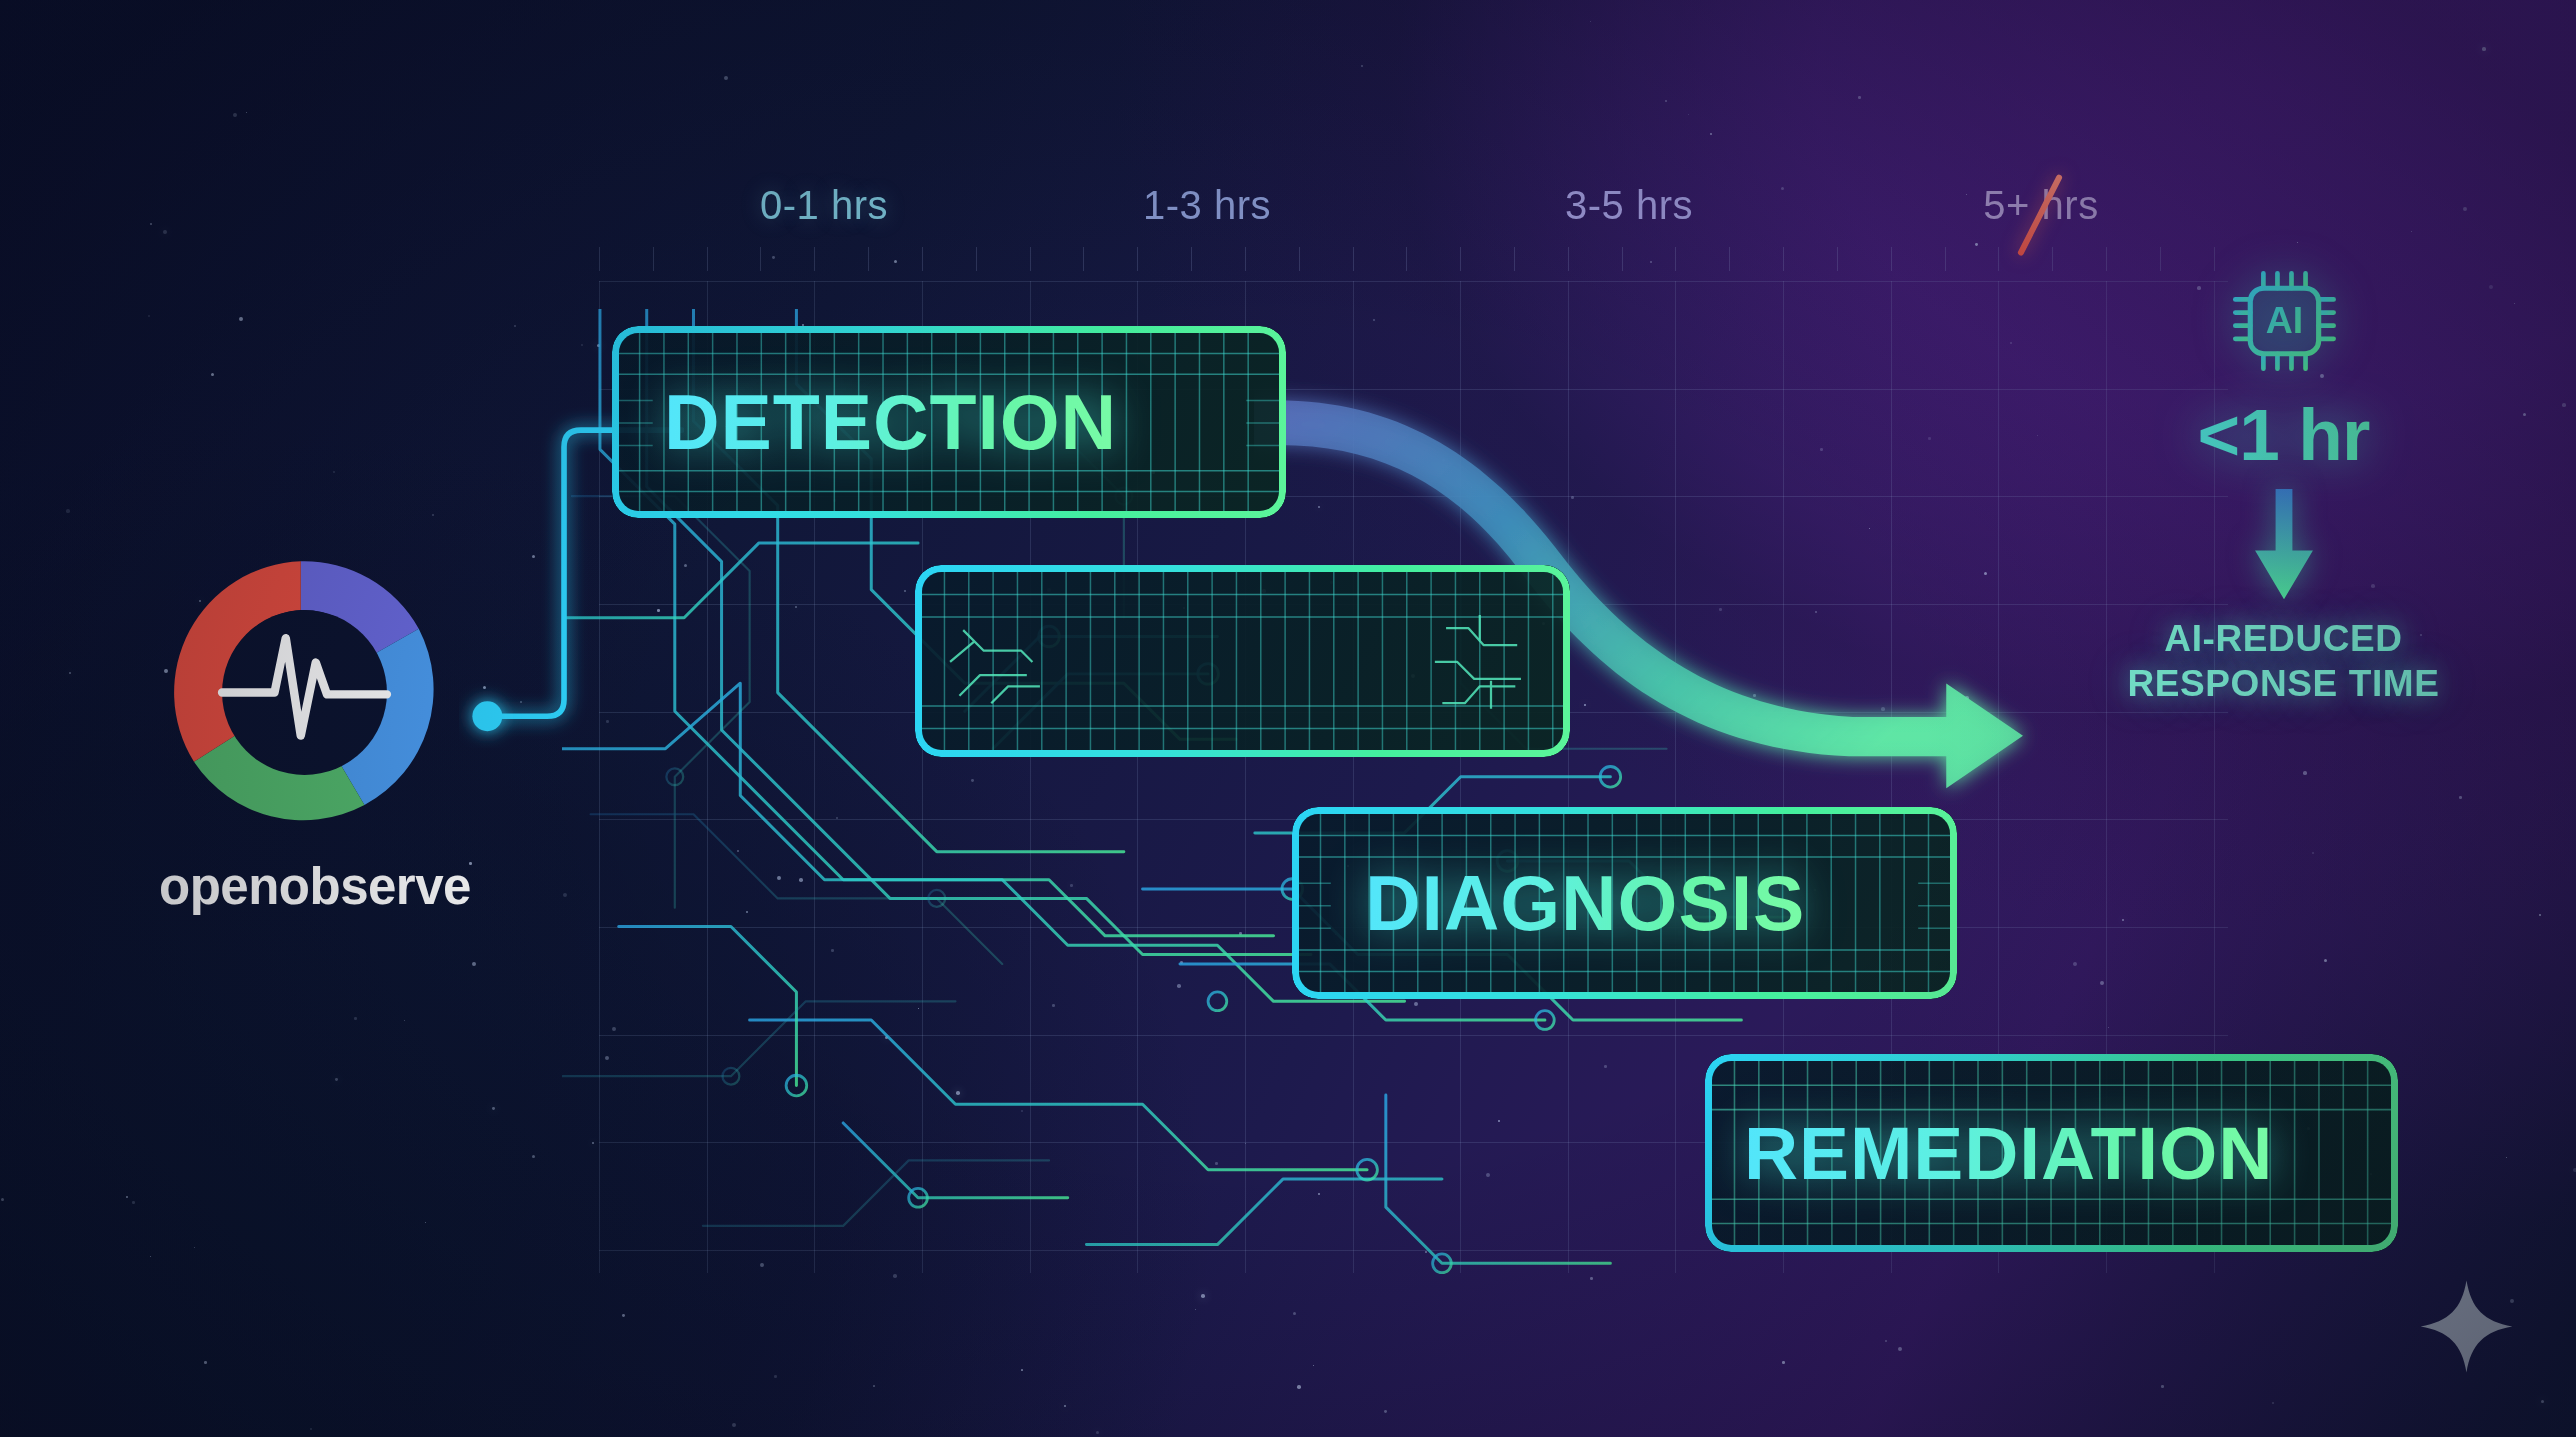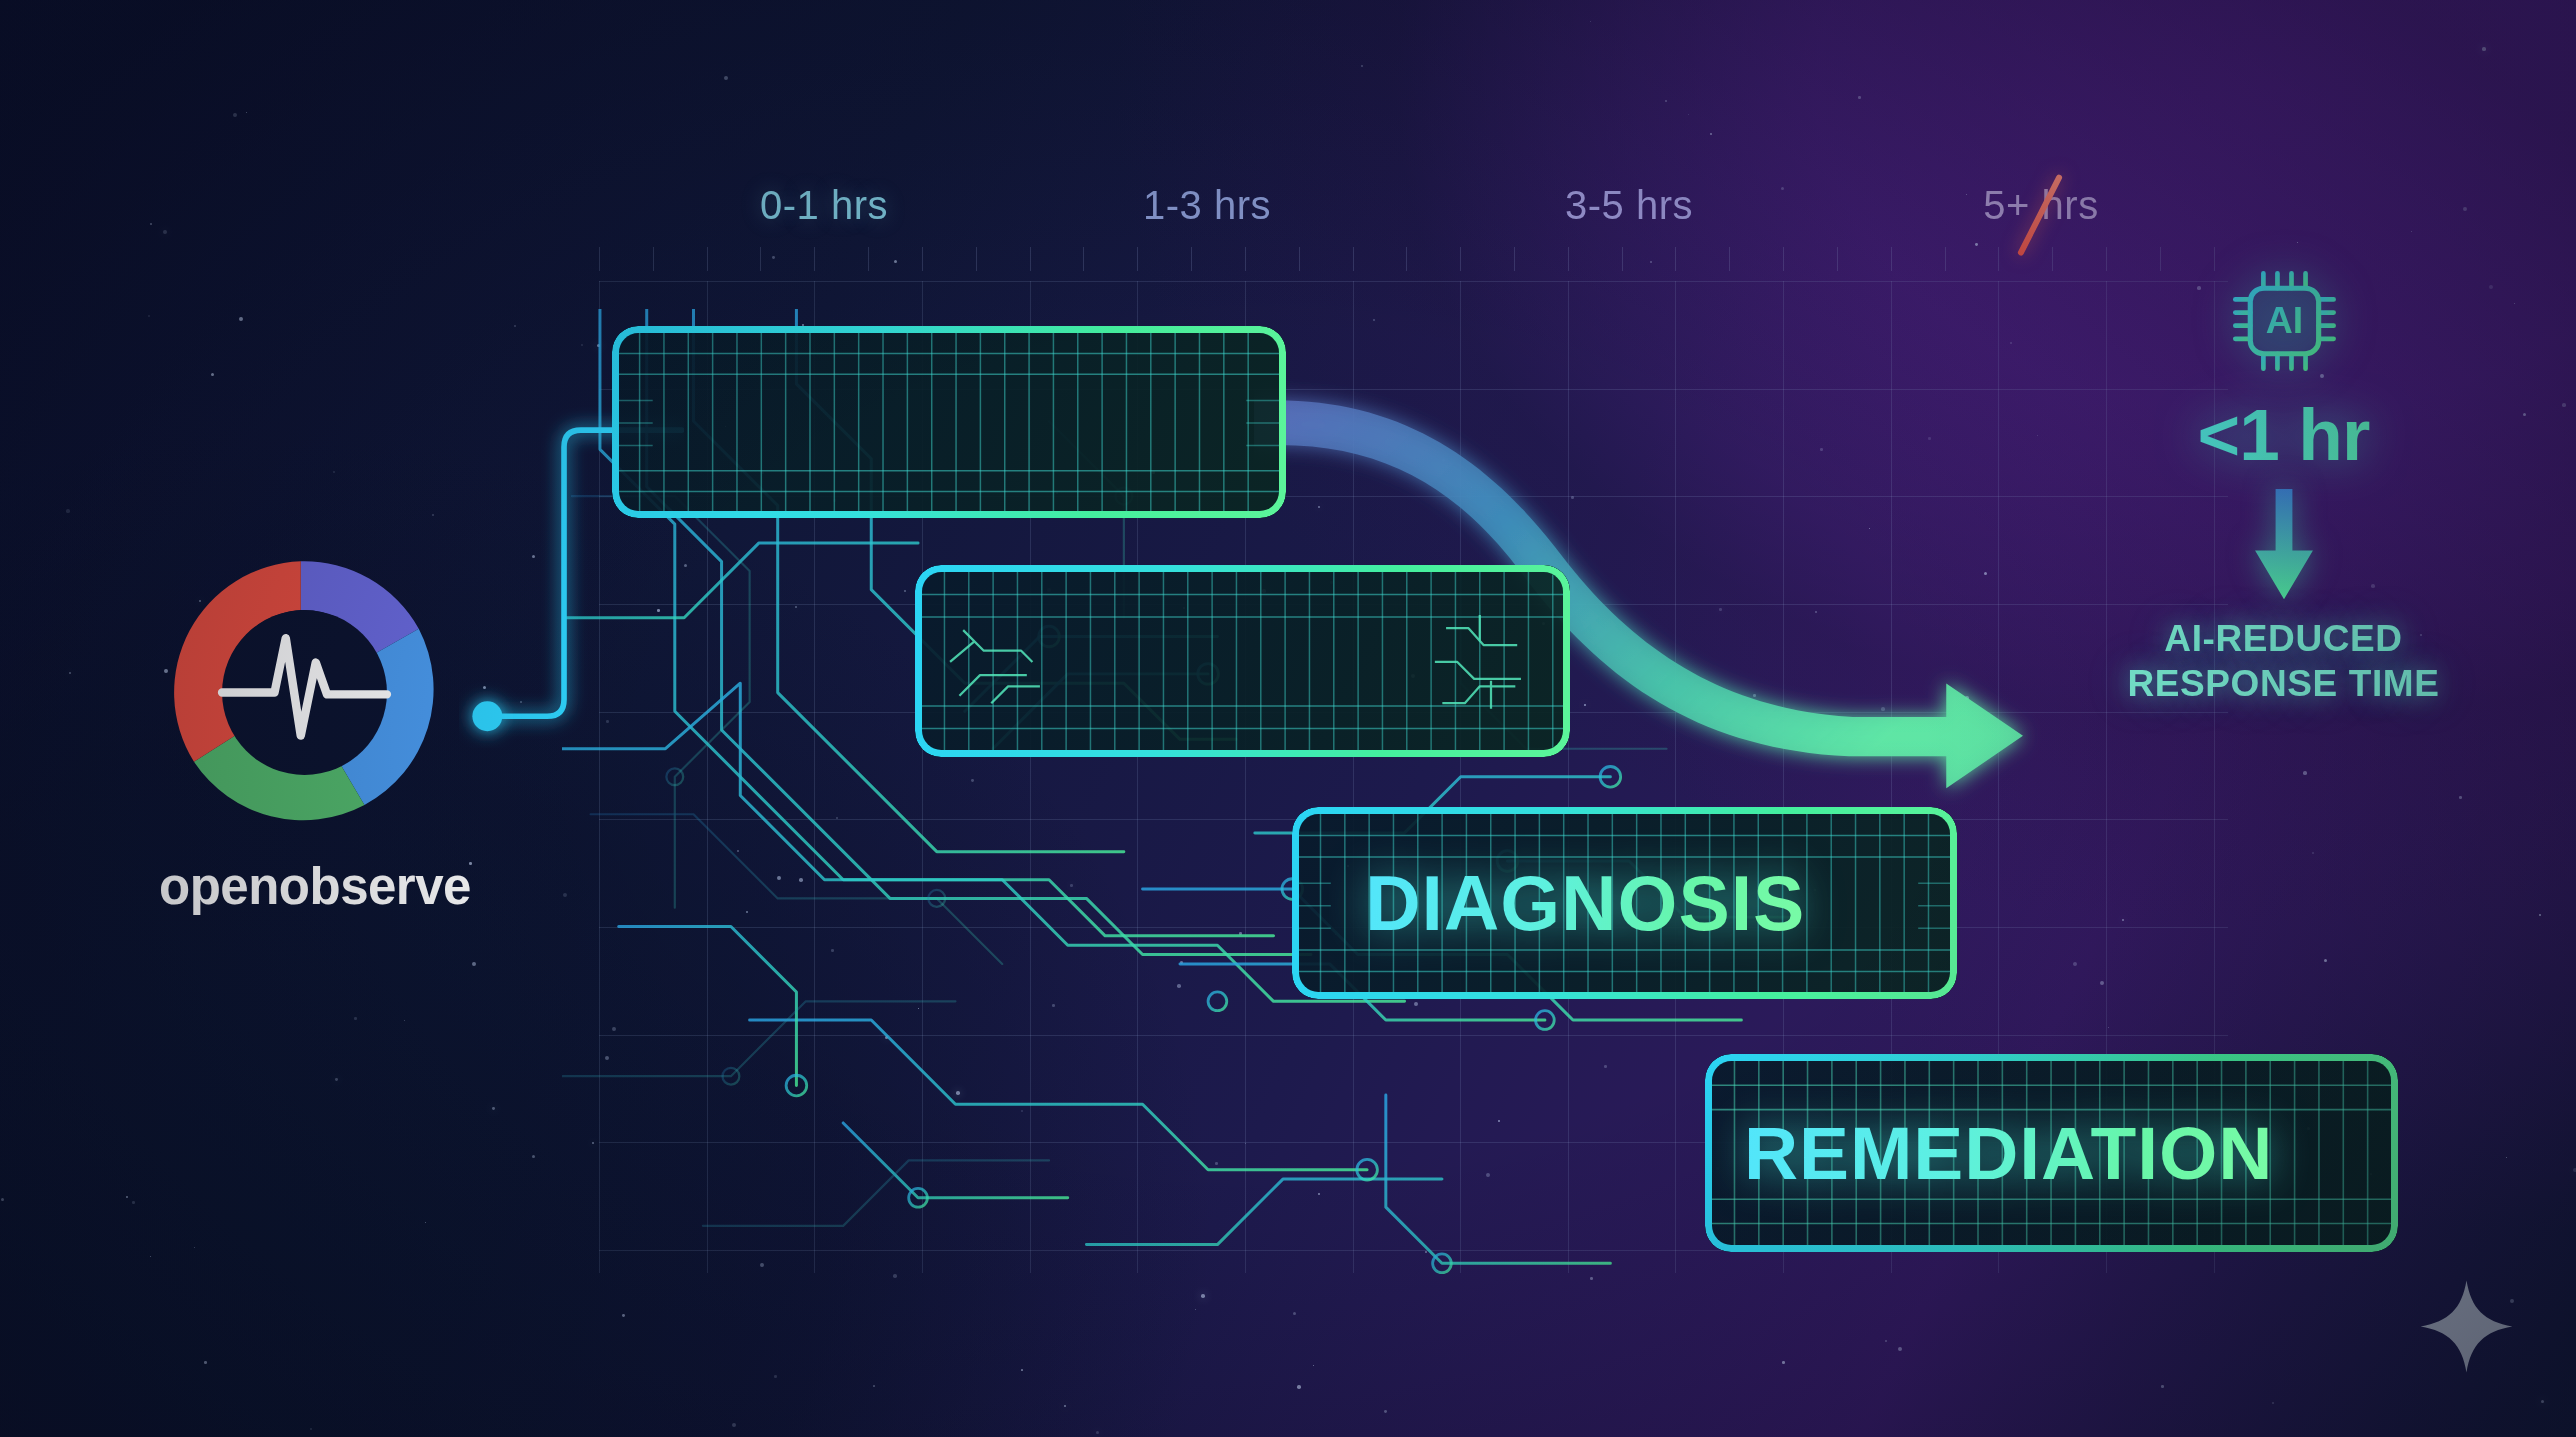--- a/index.html
+++ b/index.html
@@ -486,20 +486,21 @@
         </g>
         <g stroke="#3fd9d0" stroke-width="1.6" opacity="0.48">
           <path d="M22 0 V191 M48 0 V191 M74 0 V191 M100 0 V191 M126 0 V191 M152 0 V191 M178 0 V191 M204 0 V191 M230 0 V191 M256 0 V191 M282 0 V191 M308 0 V191 M334 0 V191 M360 0 V191 M386 0 V191 M412 0 V191 M438 0 V191 M464 0 V191 M490 0 V191 M516 0 V191 M542 0 V191 M568 0 V191 M594 0 V191 M620 0 V191 M646 0 V191 M672 0 V191"></path>
         </g>
         <g stroke="#3fd9d0" stroke-width="1.6" opacity="0.4">
           <path d="M0 72 H36 M0 96 H36 M0 120 H36 M670 72 H706 M670 96 H706 M670 120 H706"></path>
         </g>
       </svg>
     </div>
     <div class="sb-border"></div>
+    <div class="sb-label" style="font-size:77px; margin-left:52px;">DETECTION</div>
   </div>
 
   <div class="stage-box" style="left:915px; top:565px; width:655px; height:192px;">
     <div class="sb-glow"></div>
     <div class="sb-grid">
       <svg width="642" height="179" viewBox="0 0 686 191" preserveAspectRatio="none">
         <g stroke="#3fd9d0" stroke-width="1.6" opacity="0.52">
           <path d="M0 24 H686 M0 48 H686 M0 143 H686 M0 167 H686"></path>
         </g>
         <g stroke="#3fd9d0" stroke-width="1.6" opacity="0.46">

